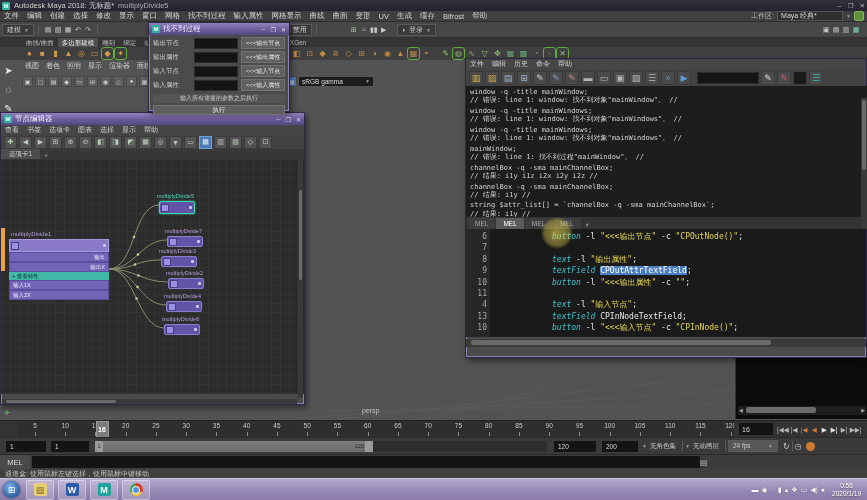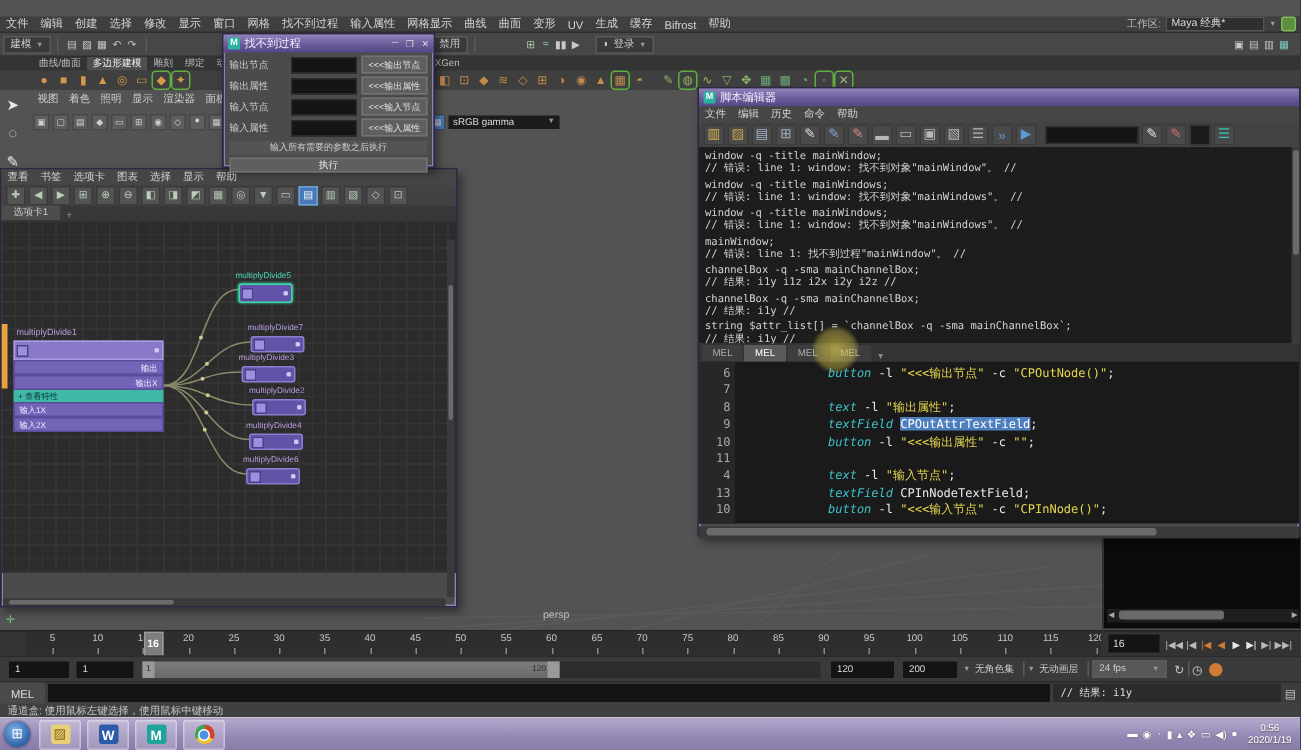--- a/index.html
+++ b/index.html
@@ -134,20 +134,30 @@
   <svg class="abs" style="left:0;top:60px;width:867px;height:360px;z-index:0" viewBox="0 0 867 360">
     <g stroke="#5d5d5d" stroke-width="1" opacity="0.7">
       <line x1="300" y1="358" x2="740" y2="330"></line>
       <line x1="280" y1="352" x2="760" y2="344"></line>
       <line x1="330" y1="360" x2="700" y2="318"></line>
       <line x1="420" y1="360" x2="620" y2="310"></line>
       <line x1="500" y1="360" x2="560" y2="308"></line>
     </g>
   </svg>
 
+  <div class="abs titlebar" style="z-index:2">
+    <span class="mlogo">M</span>
+    <span>Autodesk Maya 2018: 无标题*</span>
+    <span style="color:#a9a9a9">multiplyDivide5</span>
+    <span class="winbtns">
+      <span>─</span>
+      <span>❐</span>
+      <span>✕</span>
+    </span>
+  </div>
 
   <div class="abs menubar" style="z-index:2">
     <span id="main-menus" class="row">
         <span class="mitem">文件</span>
         <span class="mitem">编辑</span>
         <span class="mitem">创建</span>
         <span class="mitem">选择</span>
         <span class="mitem">修改</span>
         <span class="mitem">显示</span>
         <span class="mitem">窗口</span>
@@ -339,20 +349,29 @@
           <span class="dlglabel">输入属性</span>
           <span class="dlgfield"></span>
           <span class="dlgbtn">&lt;&lt;&lt;输入属性</span>
         </div>
       </div>
     <div class="dlgnote">输入所有需要的参数之后执行</div>
     <div class="dlgexec">执行</div>
   </div>
 
   <div class="abs fwin" style="left:0;top:112px;width:305px;height:293px;z-index:4">
+    <div class="wtitle">
+      <span class="mlogo">M</span>
+      <span>节点编辑器</span>
+      <span class="wtbtns">
+        <span>─</span>
+        <span>❐</span>
+        <span>✕</span>
+      </span>
+    </div>
     <div class="wmenus" id="ne-menus">
         <span class="mitem">查看</span>
         <span class="mitem">书签</span>
         <span class="mitem">选项卡</span>
         <span class="mitem">图表</span>
         <span class="mitem">选择</span>
         <span class="mitem">显示</span>
         <span class="mitem">帮助</span>
       </div>
     <div class="netoolbar" id="ne-toolbar">
@@ -450,24 +469,20 @@
       </div>
     <div class="abs scrollTrack" style="left:1px;top:286px;width:295px;height:5px">
       <div class="scrollThumb" style="left:4px;top:1px;width:110px;height:3px"></div>
     </div>
     <div class="abs scrollTrack" style="left:297px;top:47px;width:5px;height:238px">
       <div class="scrollThumb" style="left:1px;top:30px;width:3px;height:90px"></div>
     </div>
   </div>
 
   <div class="abs fwin" style="left:465px;top:58px;width:402px;height:300px;z-index:5">
-    <div class="wtitle">
-      <span class="mlogo">M</span>
-      <span>脚本编辑器</span>
-    </div>
     <div class="wmenus" id="se-menus">
         <span class="mitem">文件</span>
         <span class="mitem">编辑</span>
         <span class="mitem">历史</span>
         <span class="mitem">命令</span>
         <span class="mitem">帮助</span>
       </div>
     <div class="row" id="se-toolbar" style="height:17px;background:#434343;gap:2px;padding:0 3px">
         <span class="seicon" style="color: rgb(217, 180, 74);">▥</span>
         <span class="seicon" style="color: rgb(201, 162, 74);">▨</span>
@@ -619,21 +634,20 @@
     </span>
     <span style="margin-left:5px;color:#c8c8c8;font-size:8px">↻</span>
     <span class="sep"></span>
     <span style="color:#c8c8c8;font-size:8px">◷</span>
     <span style="margin:0 5px 0 4px;width:9px;height:9px;border-radius:50%;background:#cf7b33;display:inline-block"></span>
   </div>
 
   <div class="abs commandline" style="z-index:3">
     <span class="mel">MEL</span>
     <span class="cmdinput"></span>
-    <span class="cmdresult">// 结果: i1y</span>
     <span style="color:#bbb;font-size:8px;margin-right:3px">▤</span>
   </div>
 
   <div class="abs helpline" style="z-index:3">
     <span>通道盒: 使用鼠标左键选择，使用鼠标中键移动</span>
   </div>
 
   <div class="abs taskbar" style="z-index:8">
     <span class="orb">⊞</span>
     <span id="taskbar-apps" class="row">

